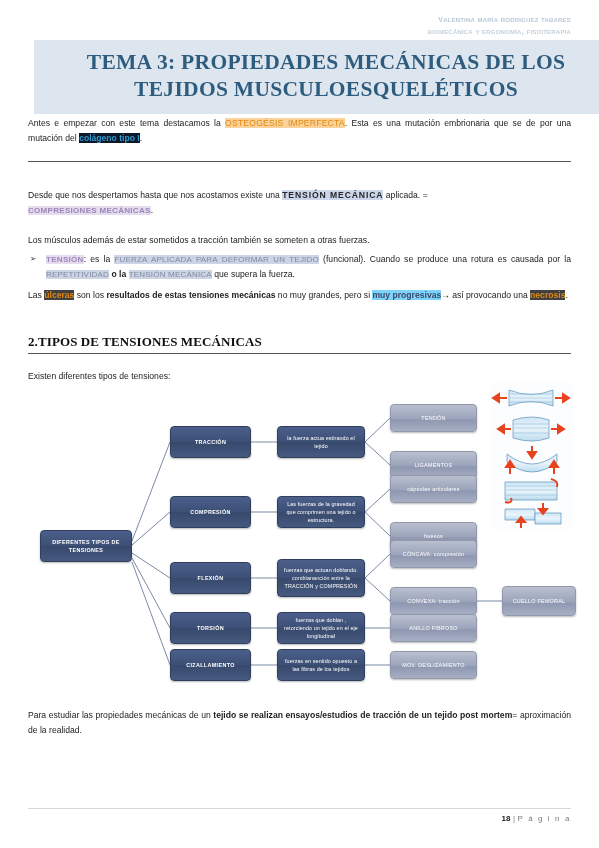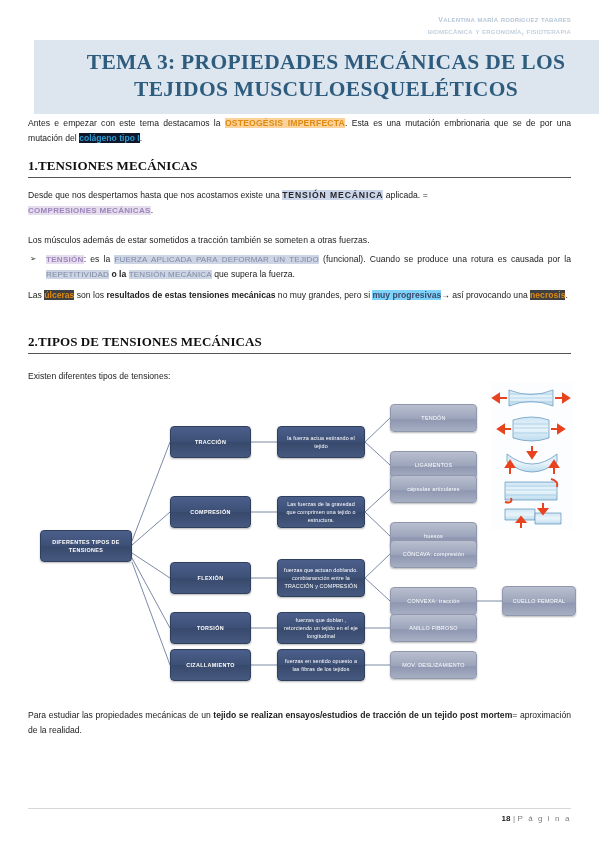--- a/index.html
+++ b/index.html
@@ -50,21 +50,21 @@
   }
   .p1{top:116px;}
   .p-desde{top:188px;}
   .p-musc{top:233px;}
   .p-ulc{top:288px;}
   .p-final{top:708px;}
 
   b{font-weight:bold;}
 
   
-  .hl-orange{background:#fbd29a;color:#e08a12;font-weight:bold;letter-spacing:.2px;}
+  .hl-orange{background:#fbd29a;color:#e08a12;font-weight:normal;letter-spacing:.2px;}
   .hl-cyan{background:#0f172a;color:#2e9ad0;font-weight:bold;}
   .hl-blue{background:#ccd6ea;color:#26262b;font-weight:bold;letter-spacing:.9px;}
   .hl-blue2{background:#7dd3fc;color:#3b4a6b;font-weight:bold;}
   .hl-purple{background:#e5dced;color:#9d86bb;font-weight:bold;letter-spacing:.3px;font-size:8px;}
   .hl-grayblue{background:#cdd4e3;color:#7f8aa6;letter-spacing:.2px;font-size:8px;}
   .hl-orange2{background:#404040;color:#e08a12;font-weight:bold;}
 
   
   .sec{
     position:absolute;left:28px;width:543px;
@@ -144,21 +144,20 @@
 
   <div class="title-band">
     <div class="t">TEMA 3: PROPIEDADES MECÁNICAS DE LOS TEJIDOS MUSCULOESQUELÉTICOS</div>
   </div>
 
   <div class="body-txt p1">
     <span>Antes e empezar con este tema destacamos la </span><span class="hl-orange">OSTEOGÉSIS IMPERFECTA</span><span>. Esta es una mutación embrionaria que se de por una mutación del </span><span class="hl-cyan">colágeno tipo I</span><span>.</span>
   </div>
 
   <div class="sec sec1">
-    <div class="h">1.TENSIONES MECÁNICAS</div>
     <div class="rule"></div>
   </div>
 
   <div class="body-txt p-desde">
     <span>Desde que nos despertamos hasta que nos acostamos existe una </span><span class="hl-blue">TENSIÓN MECÁNICA</span><span> aplicada. = </span><br>
     <span class="hl-purple">COMPRESIONES MECÁNICAS</span><span>.</span>
   </div>
 
   <div class="body-txt p-musc">
     <div>Los músculos además de estar sometidos a tracción también se someten a otras fuerzas.</div>

